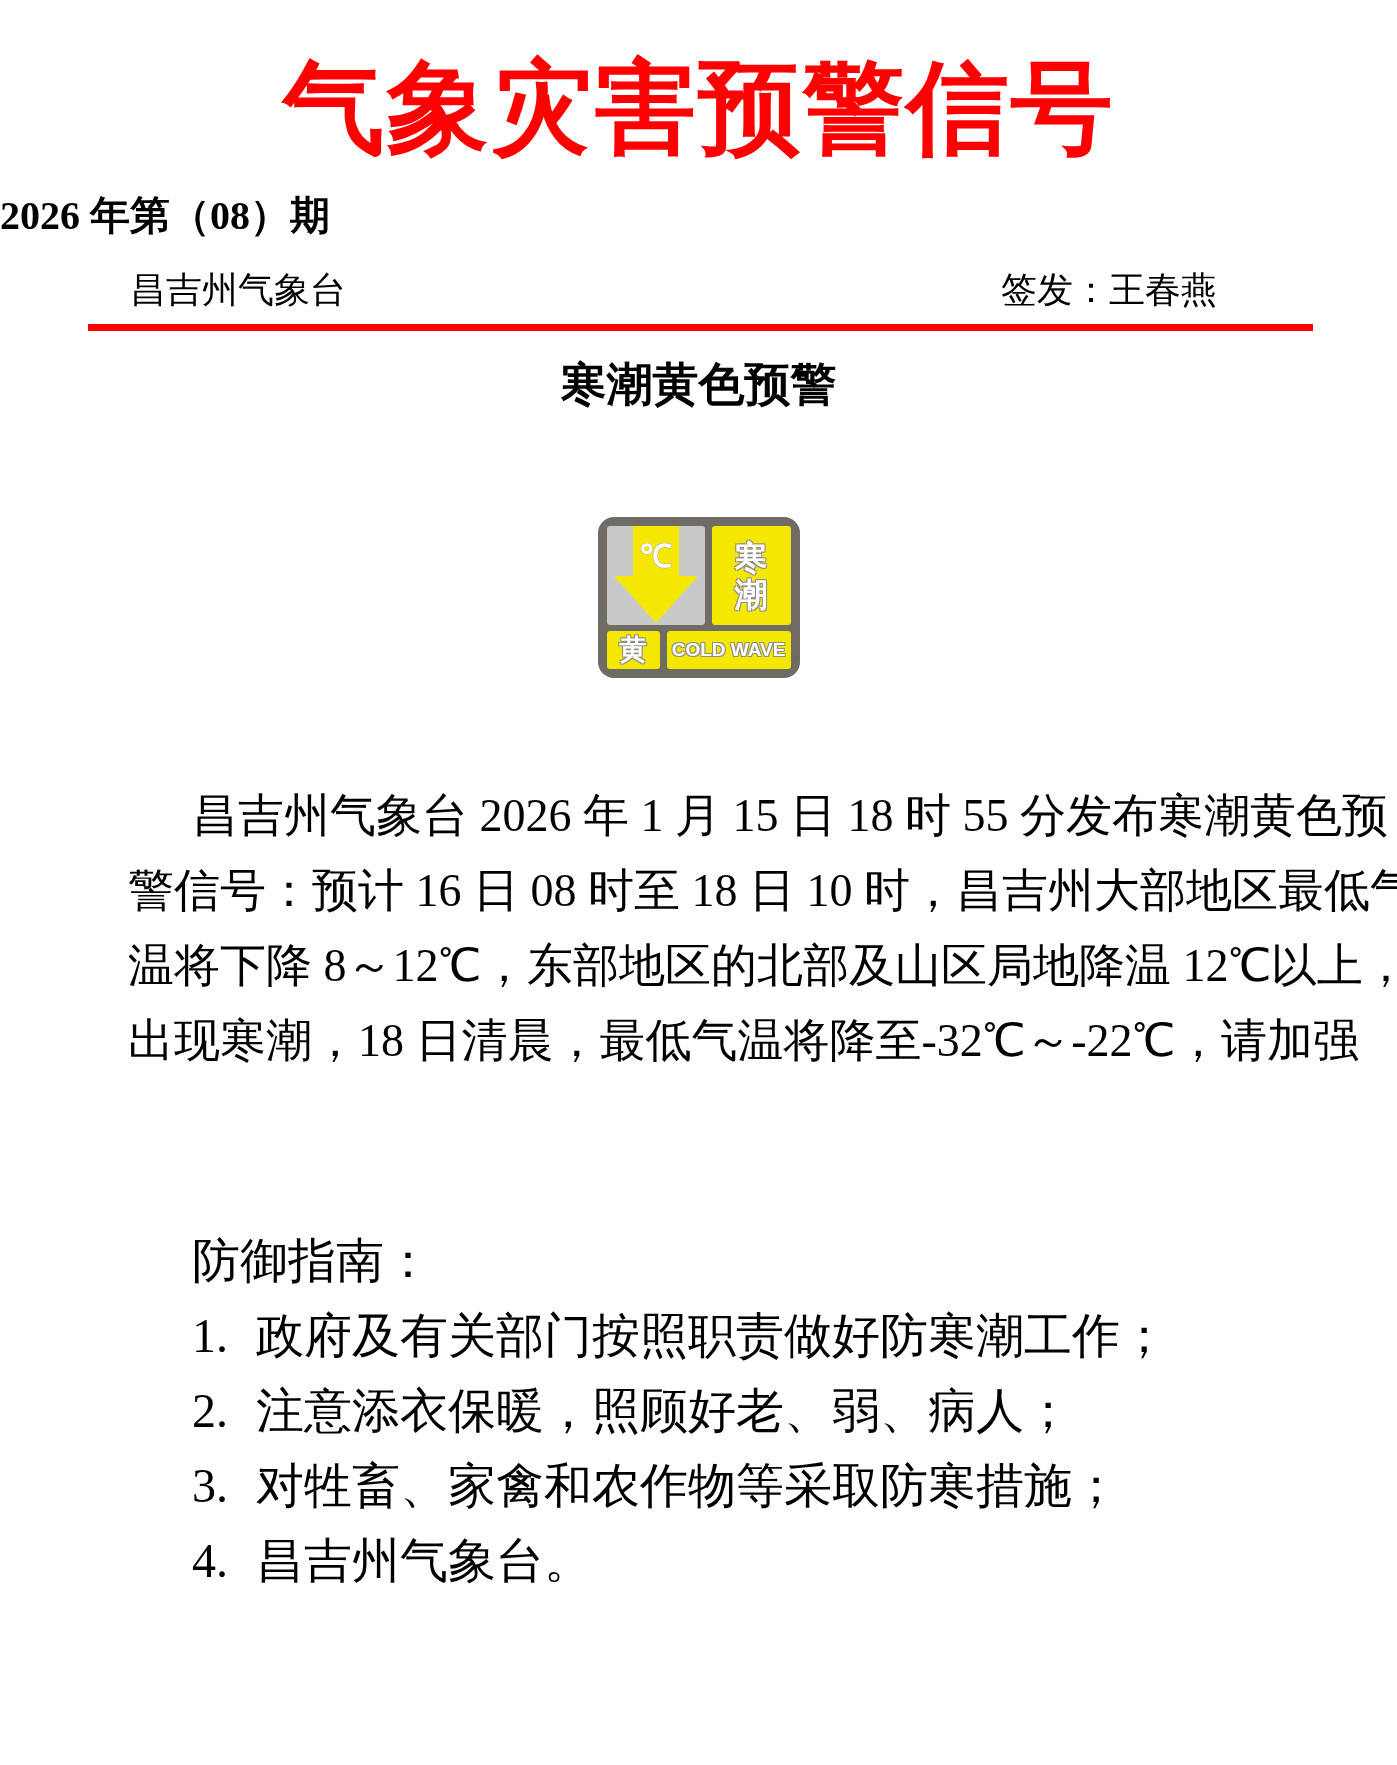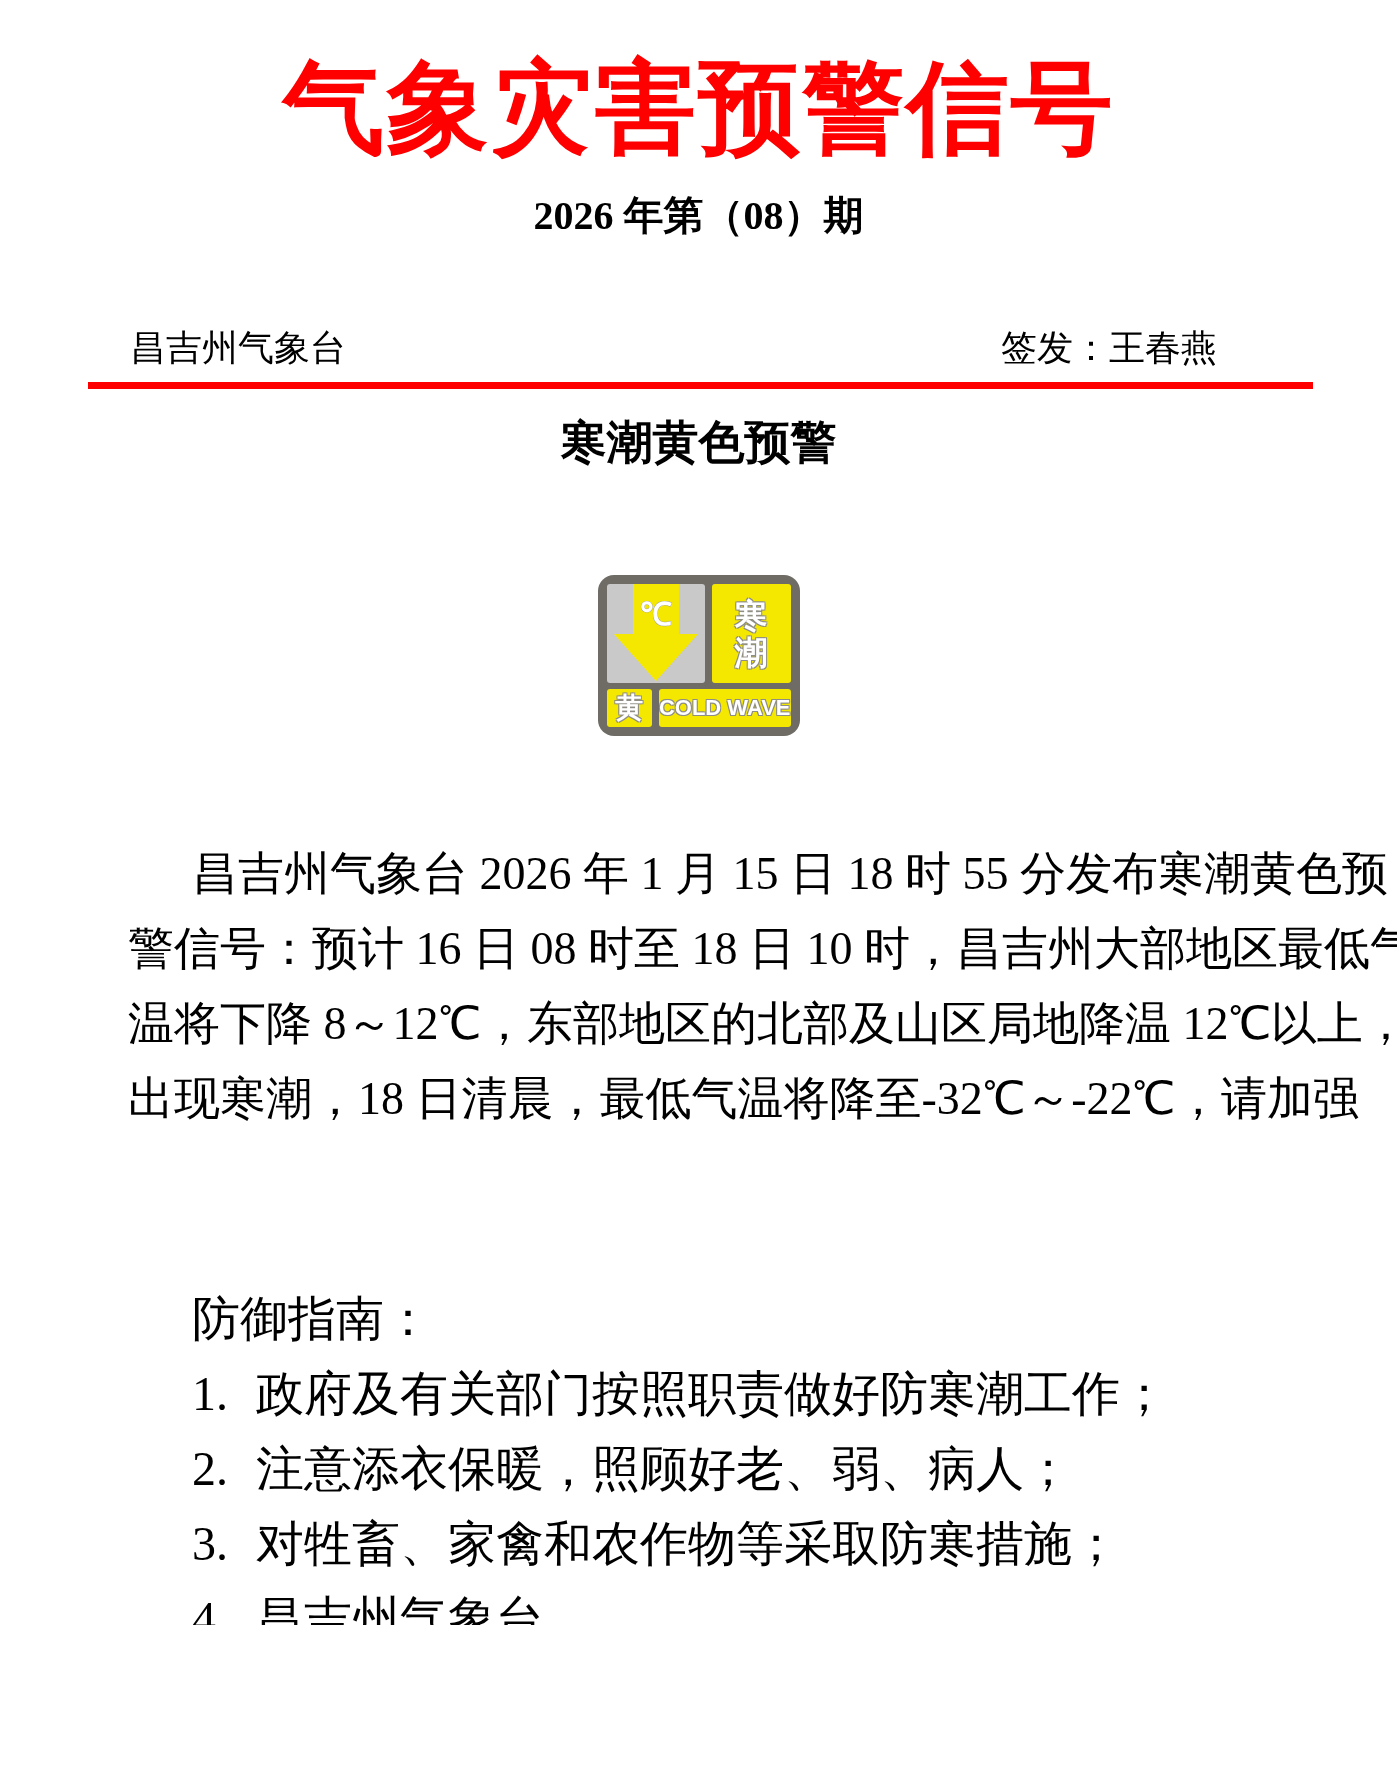--- a/index.html
+++ b/index.html
@@ -16,30 +16,30 @@
     margin-top: 50px;
     text-align: center;
     font-size: 102px;
     line-height: 1.15;
     font-weight: bold;
     color: #fe0000;
     letter-spacing: 2px;
   }
   .issue-line {
     margin-top: 26px;
-    text-align: center;
+    text-align: left;
     font-size: 40px;
     line-height: 1.15;
     font-weight: bold;
   }
   .header-row {
     display: flex;
     justify-content: space-between;
     align-items: flex-end;
-    margin: 88px 180px 0 130px;
+    margin: 30px 180px 0 130px;
     font-size: 36px;
     line-height: 1.2;
   }
   .red-rule {
     height: 7px;
     background: #fe0000;
     margin: 12px 84px 0 88px;
   }
   .subtitle {
     margin-top: 28px;
@@ -73,21 +73,21 @@
   .panel-level { width: 53px; background: #f5e800; }
   .panel-english { flex: 1; background: #f5e800; }
   .outlined {
     color: #ffffff;
     font-weight: bold;
     font-family: "Liberation Sans", sans-serif;
     text-shadow: -1px -1px 0 #8f8e86, 1px -1px 0 #8f8e86, -1px 1px 0 #8f8e86, 1px 1px 0 #8f8e86;
   }
   .name-char { font-size: 33px; line-height: 37px; }
   .level-char { font-size: 28px; line-height: 30px; }
-  .english-text { font-size: 22px; line-height: 20px; letter-spacing: 0px; white-space: nowrap; }
+  .english-text { font-size: 19px; line-height: 20px; letter-spacing: 0px; white-space: nowrap; }
   .para { margin: 100px 87px 0 128px; }
   .para-line {
     font-size: 46px;
     line-height: 75px;
     text-align: justify;
     text-align-last: justify;
     white-space: nowrap;
   }
   .para-line.first { text-indent: 64px; }
   .para-line.last { text-align-last: left; white-space: normal; }

